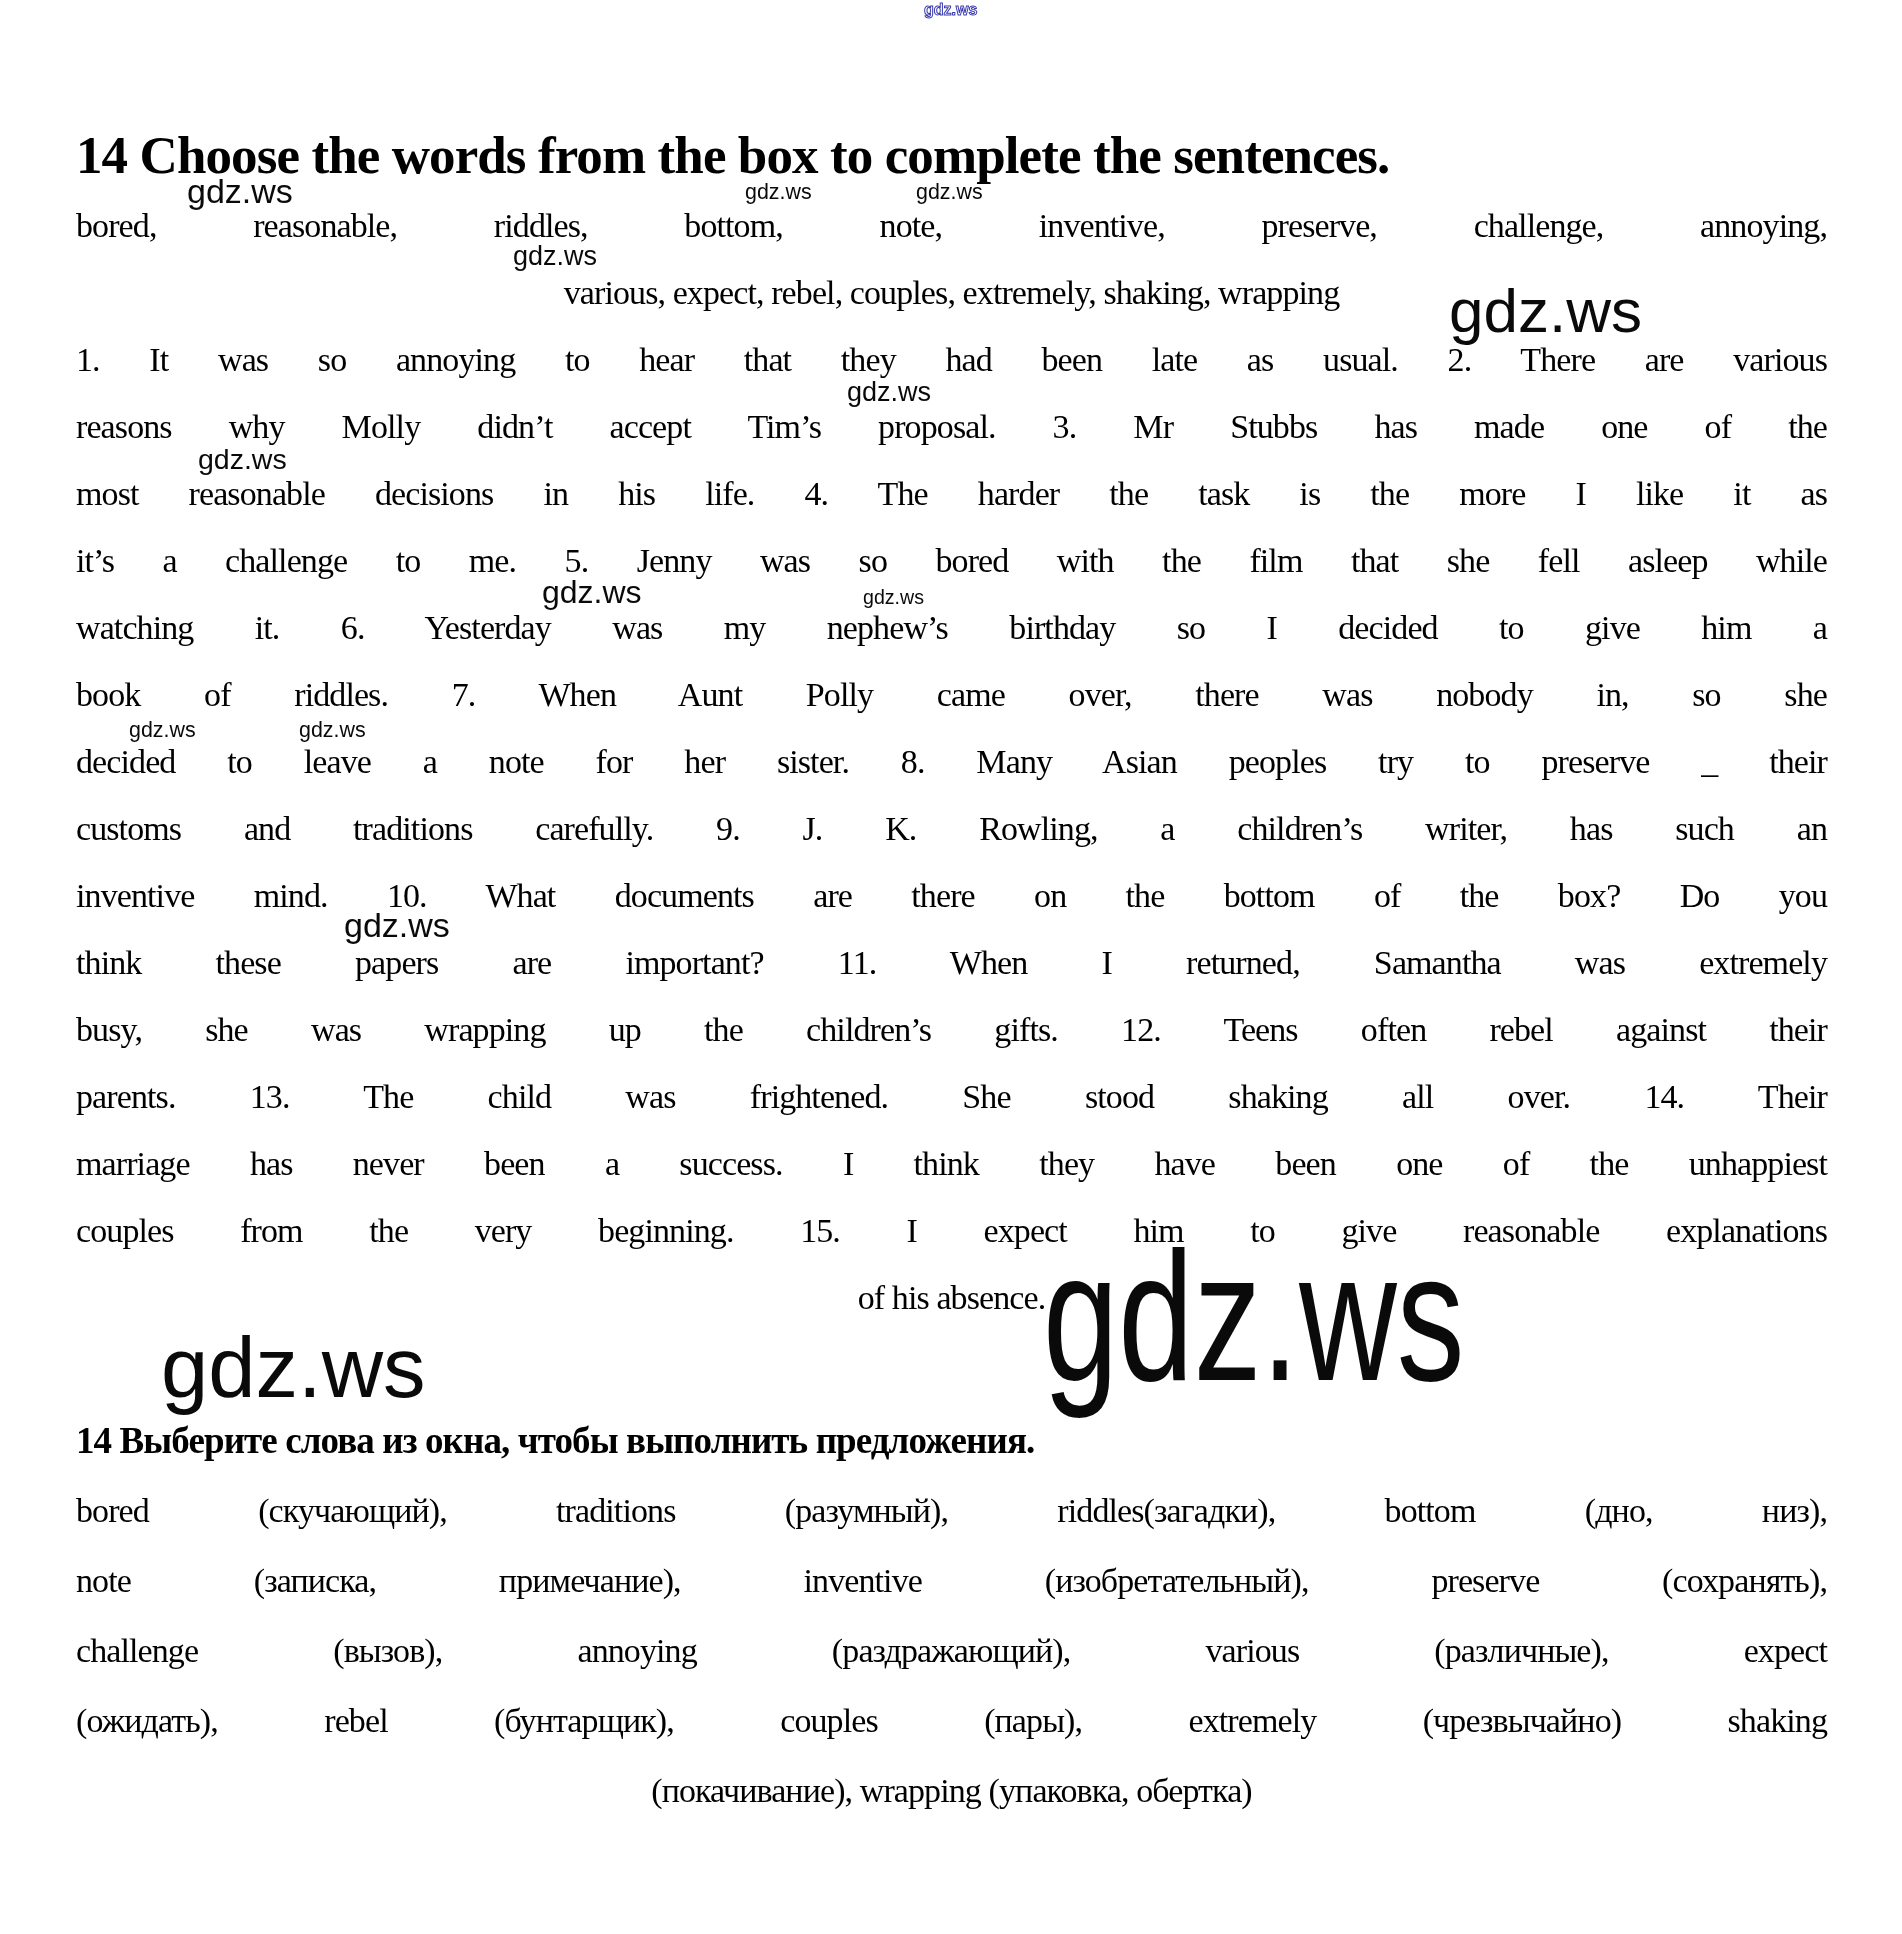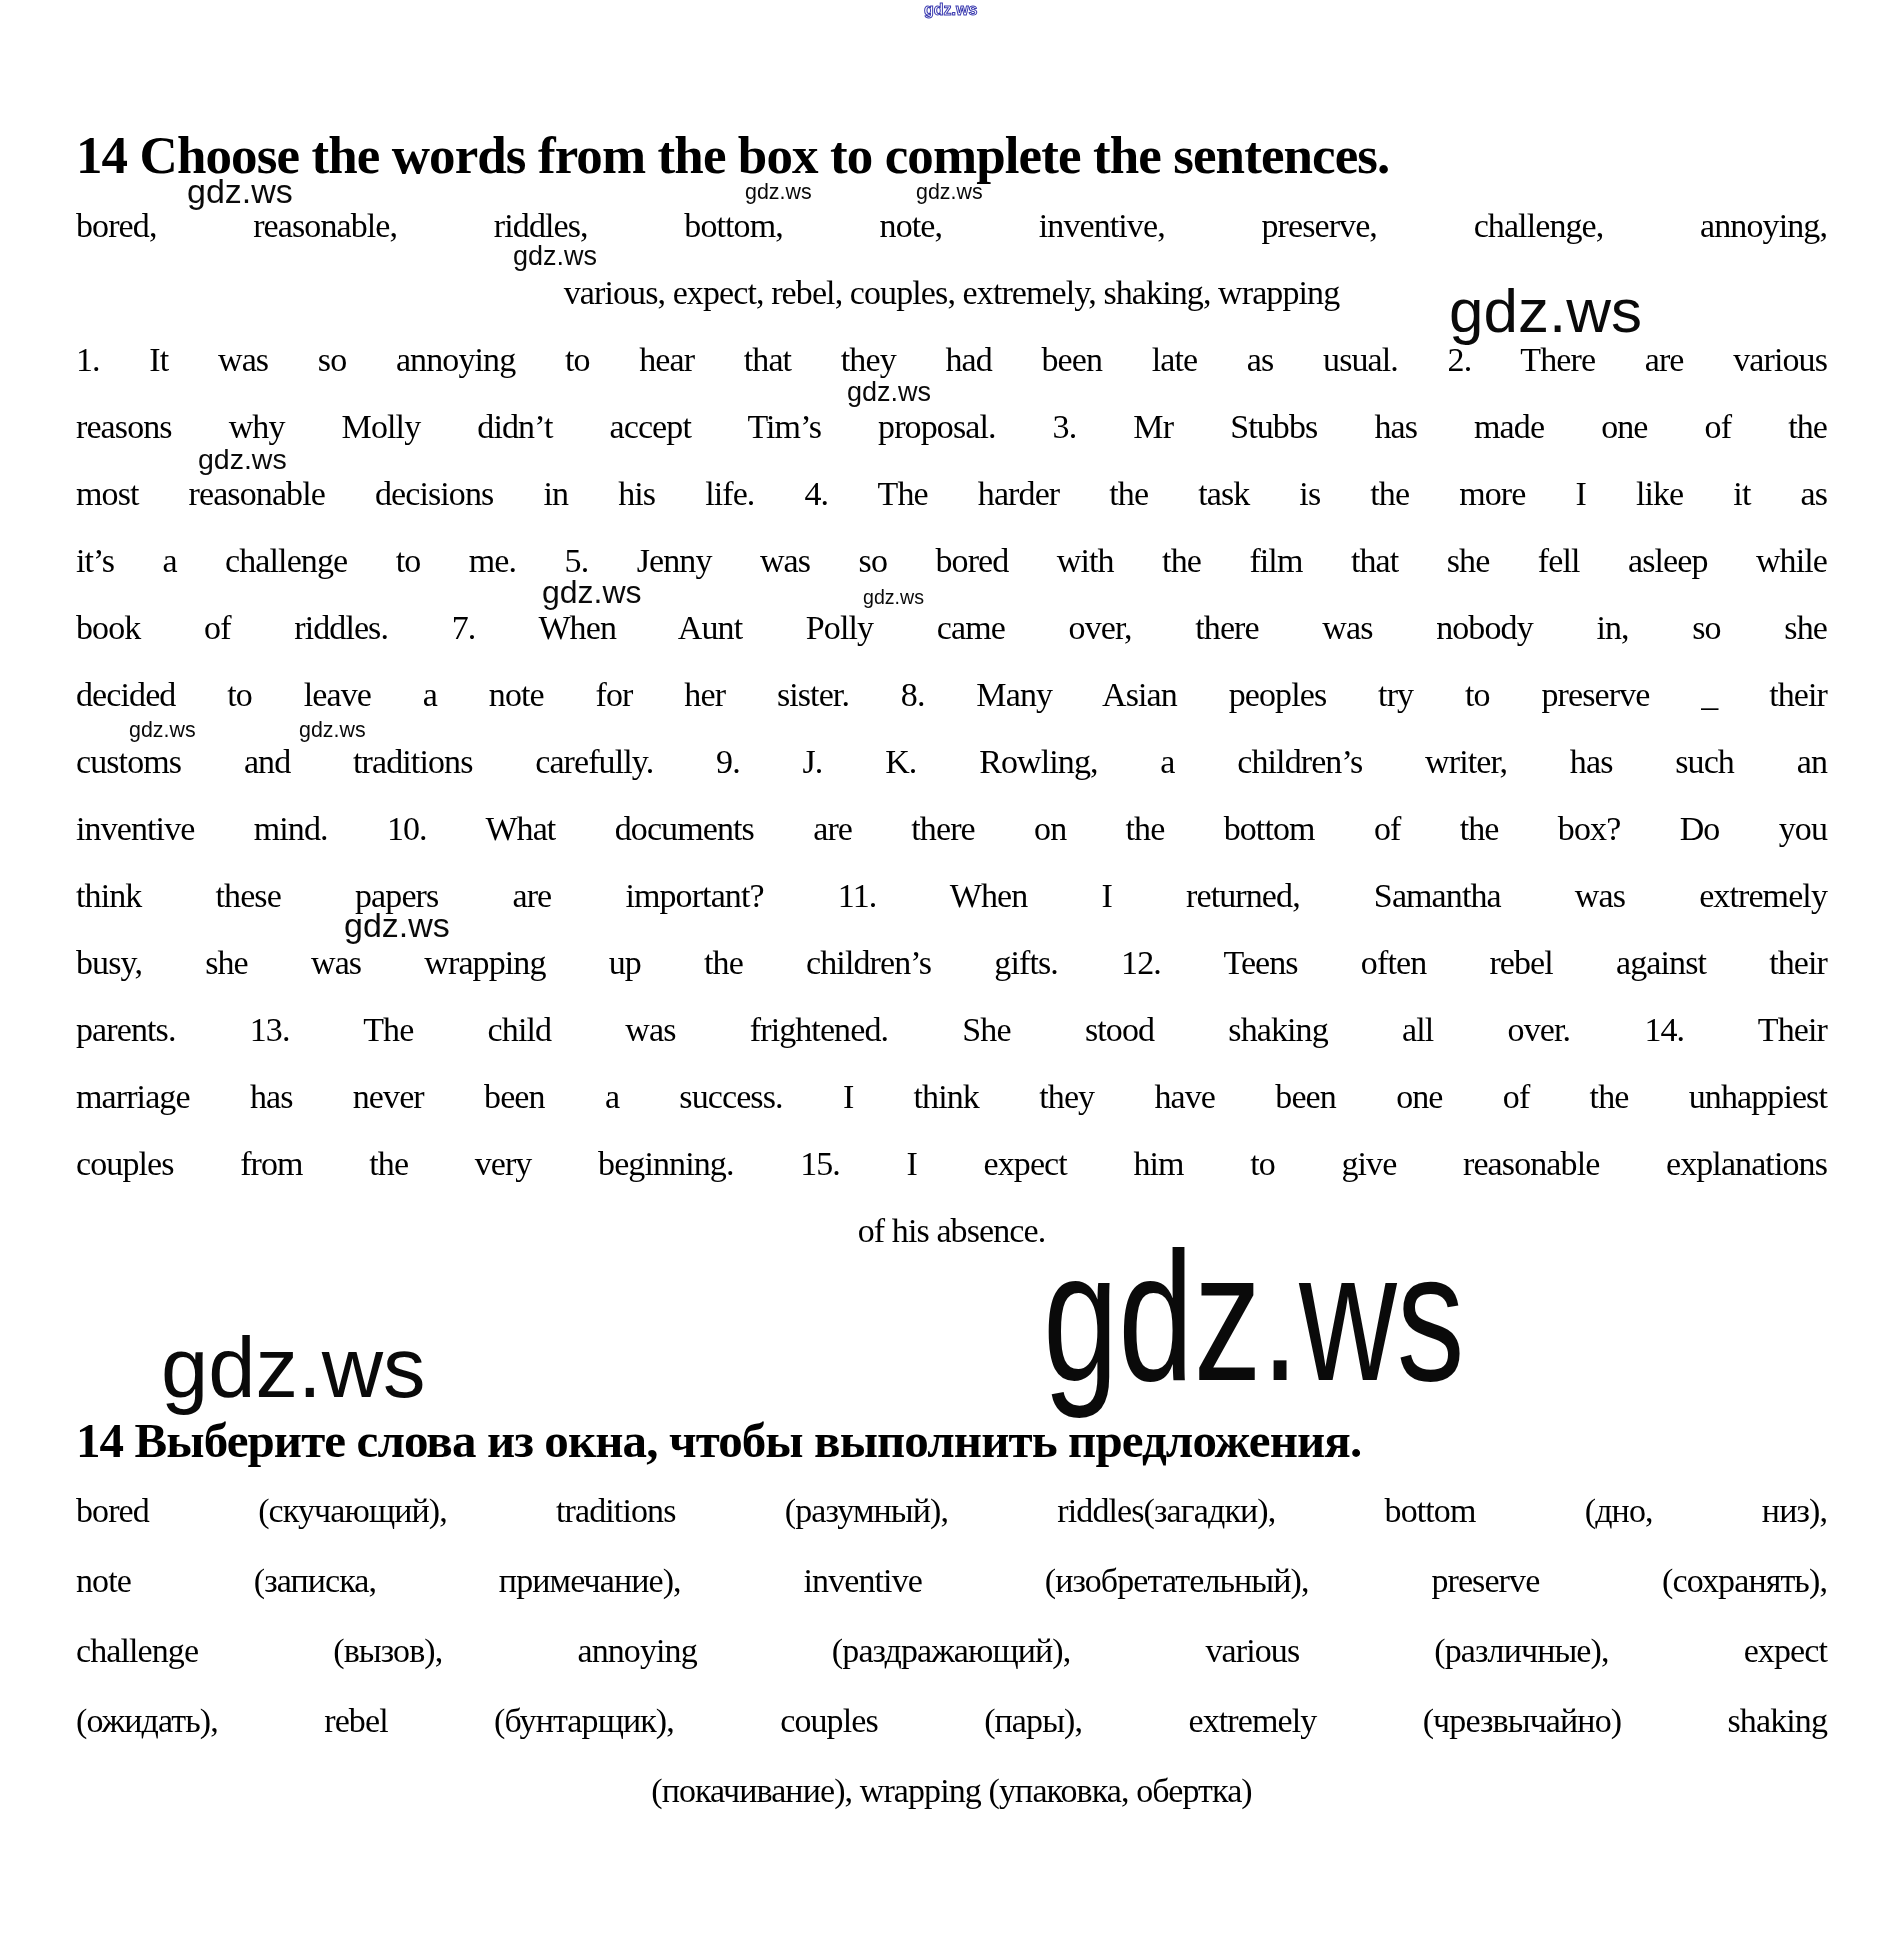--- a/index.html
+++ b/index.html
@@ -27,21 +27,21 @@
     width: 1751px;
   }
   .heading {
     font-weight: bold;
     font-size: 53px;
     line-height: 73px;
     letter-spacing: -0.9px;
     white-space: nowrap;
   }
   .ru-block .heading {
-    font-size: 49px;
+    font-size: 37px;
     line-height: 71px;
   }
   .tline {
     font-size: 34px;
     line-height: 67px;
     letter-spacing: -0.9px;
   }
   .ru-block .tline { line-height: 70px; }
   .just {
     text-align: justify;
@@ -88,20 +88,21 @@
   <div class="en-block">
     <div class="heading">14 Choose the words from the box to complete the sentences.</div>
 
     <div class="tline just">bored, reasonable, riddles, bottom, note, inventive, preserve, challenge, annoying,</div>
     <div class="tline left">various, expect, rebel, couples, extremely, shaking, wrapping</div>
 
     <div class="tline just">1. It was so annoying to hear that they had been late as usual. 2. There are various</div>
     <div class="tline just">reasons why Molly didn’t accept Tim’s proposal. 3. Mr Stubbs has made one of the</div>
     <div class="tline just">most reasonable decisions in his life. 4. The harder the task is the more I like it as</div>
     <div class="tline just">it’s a challenge to me. 5. Jenny was so bored with the film that she fell asleep while</div>
+    <div class="tline just">watching it. 6. Yesterday was my nephew’s birthday so I decided to give him a</div>
     <div class="tline just">book of riddles. 7. When Aunt Polly came over, there was nobody in, so she</div>
     <div class="tline just">decided to leave a note for her sister. 8. Many Asian peoples try to preserve _ their</div>
     <div class="tline just">customs and traditions carefully. 9. J. K. Rowling, a children’s writer, has such an</div>
     <div class="tline just">inventive mind. 10. What documents are there on the bottom of the box? Do you</div>
     <div class="tline just">think these papers are important? 11. When I returned, Samantha was extremely</div>
     <div class="tline just">busy, she was wrapping up the children’s gifts. 12. Teens often rebel against their</div>
     <div class="tline just">parents. 13. The child was frightened. She stood shaking all over. 14. Their</div>
     <div class="tline just">marriage has never been a success. I think they have been one of the unhappiest</div>
     <div class="tline just">couples from the very beginning. 15. I expect him to give reasonable explanations</div>
     <div class="tline left">of his absence.</div>

